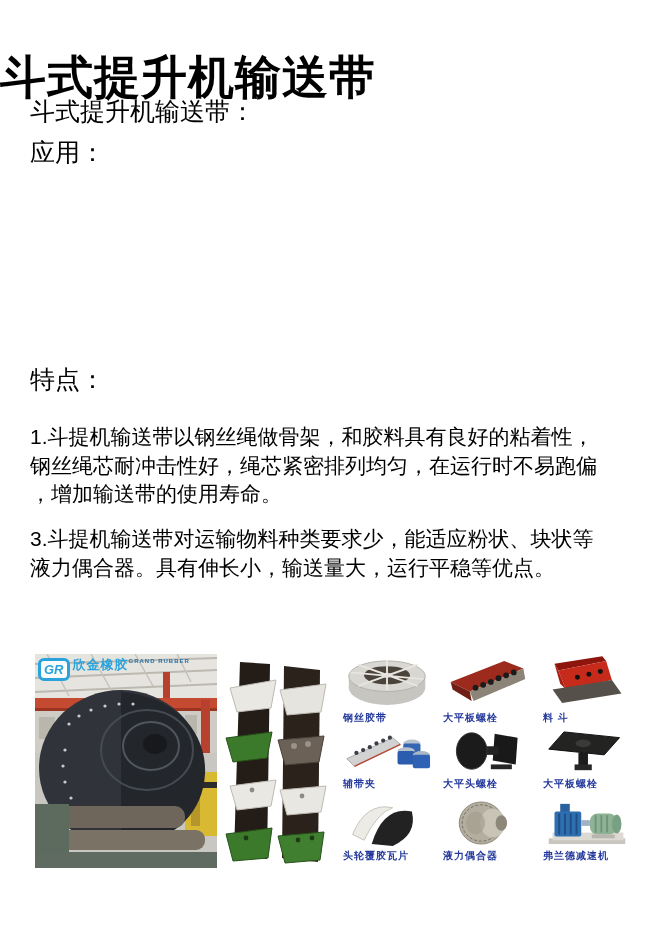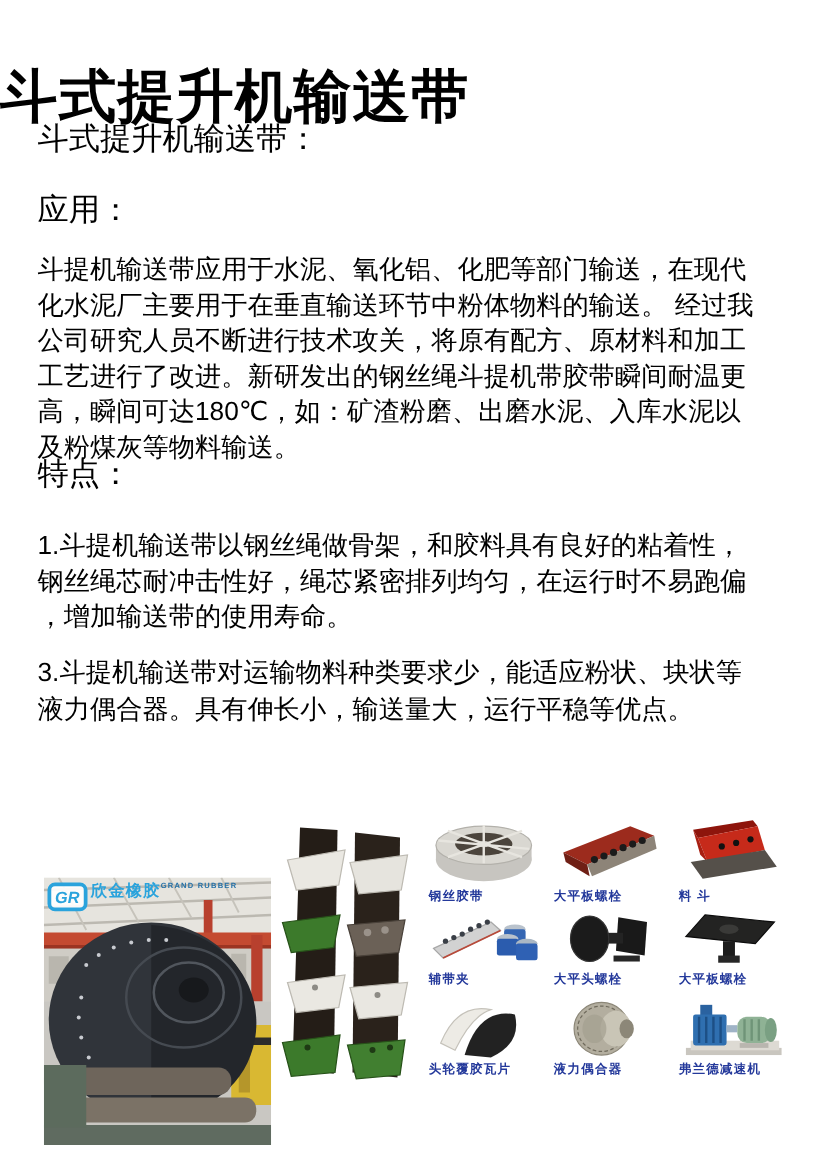--- a/index.html
+++ b/index.html
@@ -6,21 +6,21 @@
   .page{position:relative;width:666px;height:930px;background:#ffffff;overflow:hidden;
         font-family:"Liberation Sans","DejaVu Sans",sans-serif;color:#000;}
   .title{position:absolute;top:14px;left:0;width:526px;text-align:left;
          font-size:46px;font-weight:700;letter-spacing:1px;line-height:64px;}
   .tline{position:absolute;left:30px;width:610px;font-size:25px;line-height:28.5px;
          white-space:nowrap;}
   .block{position:absolute;left:30px;width:612px;font-size:21px;line-height:28.5px;}
   .block .line{white-space:nowrap;}
   
   .collage{position:absolute;left:0;top:648px;width:666px;height:230px;}
-  .photo-left{position:absolute;left:35px;top:6px;width:182px;height:214px;overflow:hidden;margin-top:48px;}
+  .photo-left{position:absolute;left:35px;top:6px;width:182px;height:214px;overflow:hidden;}
   .logo{position:absolute;left:3px;top:4px;display:flex;align-items:flex-start;gap:3px;}
   .logo-box{display:inline-block;border:3px solid #2aa3dc;border-radius:6px;background:rgba(255,255,255,.9);
             color:#2aa3dc;font-weight:700;font-size:13px;line-height:15px;padding:1px 3px;font-style:italic;}
   .logo-text{display:flex;flex-direction:row;}
   .logo-cn{color:#2aa3dc;font-size:13px;font-weight:700;letter-spacing:1px;line-height:14px;}
   .logo-en{color:#2471a8;font-size:6px;font-weight:700;letter-spacing:1px;line-height:7px;}
   .photo-mid{position:absolute;left:224px;top:10px;width:110px;height:207px;background:#fff;}
   .parts-grid{position:absolute;left:343px;top:0;width:300px;height:216px;
               display:grid;grid-template-columns:100px 100px 100px;grid-template-rows:78px 66px 72px;}
   .cell{display:flex;flex-direction:column;align-items:flex-start;justify-content:flex-end;}
@@ -30,30 +30,22 @@
 </style>
 </head>
 <body>
 
 <div class="page">
 
   <h1 class="title">斗式提升机输送带</h1>
 
   <div class="tline" style="top:97px">斗式提升机输送带：</div>
 
-  <div class="tline" style="top:154px">应用：</div>
-
-  <div class="block" style="top:202px">
-    <div class="line">斗提机输送带应用于水泥、氧化铝、化肥等部门输送，在现代</div>
-    <div class="line">化水泥厂主要用于在垂直输送环节中粉体物料的输送。 经过我</div>
-    <div class="line">公司研究人员不断进行技术攻关，将原有配方、原材料和加工</div>
-    <div class="line">工艺进行了改进。新研发出的钢丝绳斗提机带胶带瞬间耐温更</div>
-    <div class="line">高，瞬间可达180℃，如：矿渣粉磨、出磨水泥、入库水泥以</div>
-    <div class="line">及粉煤灰等物料输送。</div>
-  </div>
+  <div class="tline" style="top:138px">应用：</div>
+
 
   <div class="tline" style="top:365px">特点：</div>
 
   <div class="block" style="top:423px">
     <div class="line">1.斗提机输送带以钢丝绳做骨架，和胶料具有良好的粘着性，</div>
     <div class="line">钢丝绳芯耐冲击性好，绳芯紧密排列均匀，在运行时不易跑偏</div>
     <div class="line">，增加输送带的使用寿命。</div>
   </div>
 
   <div class="block" style="top:525px">

